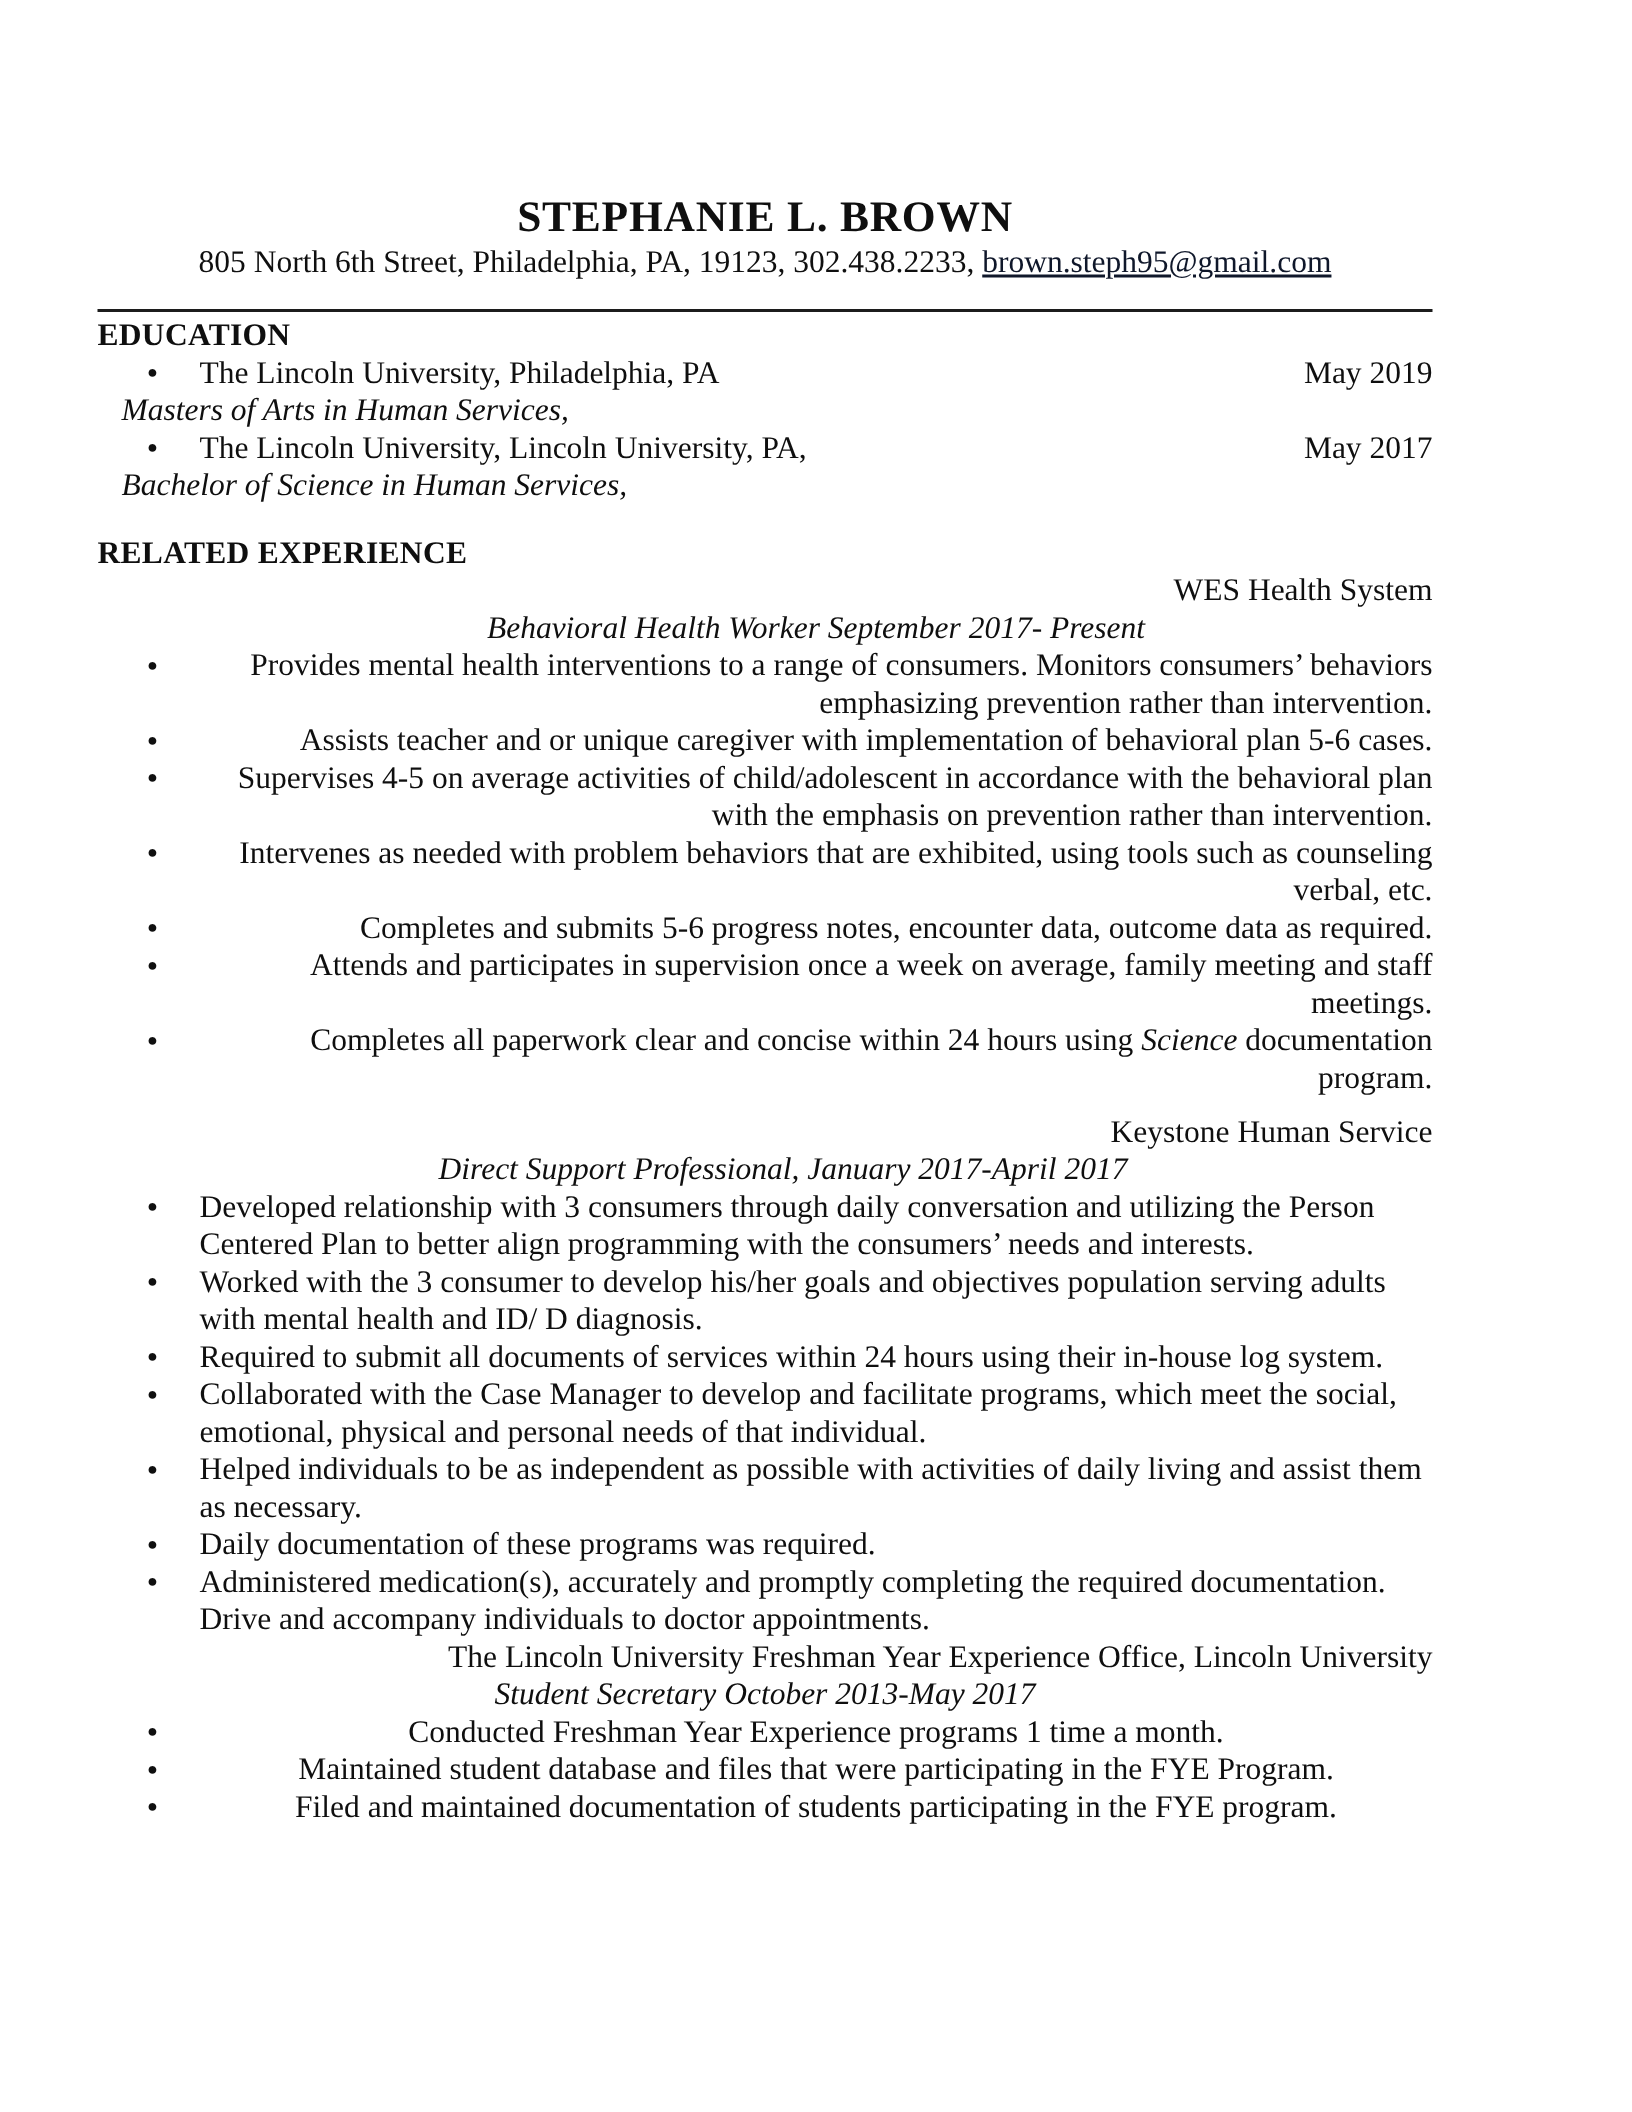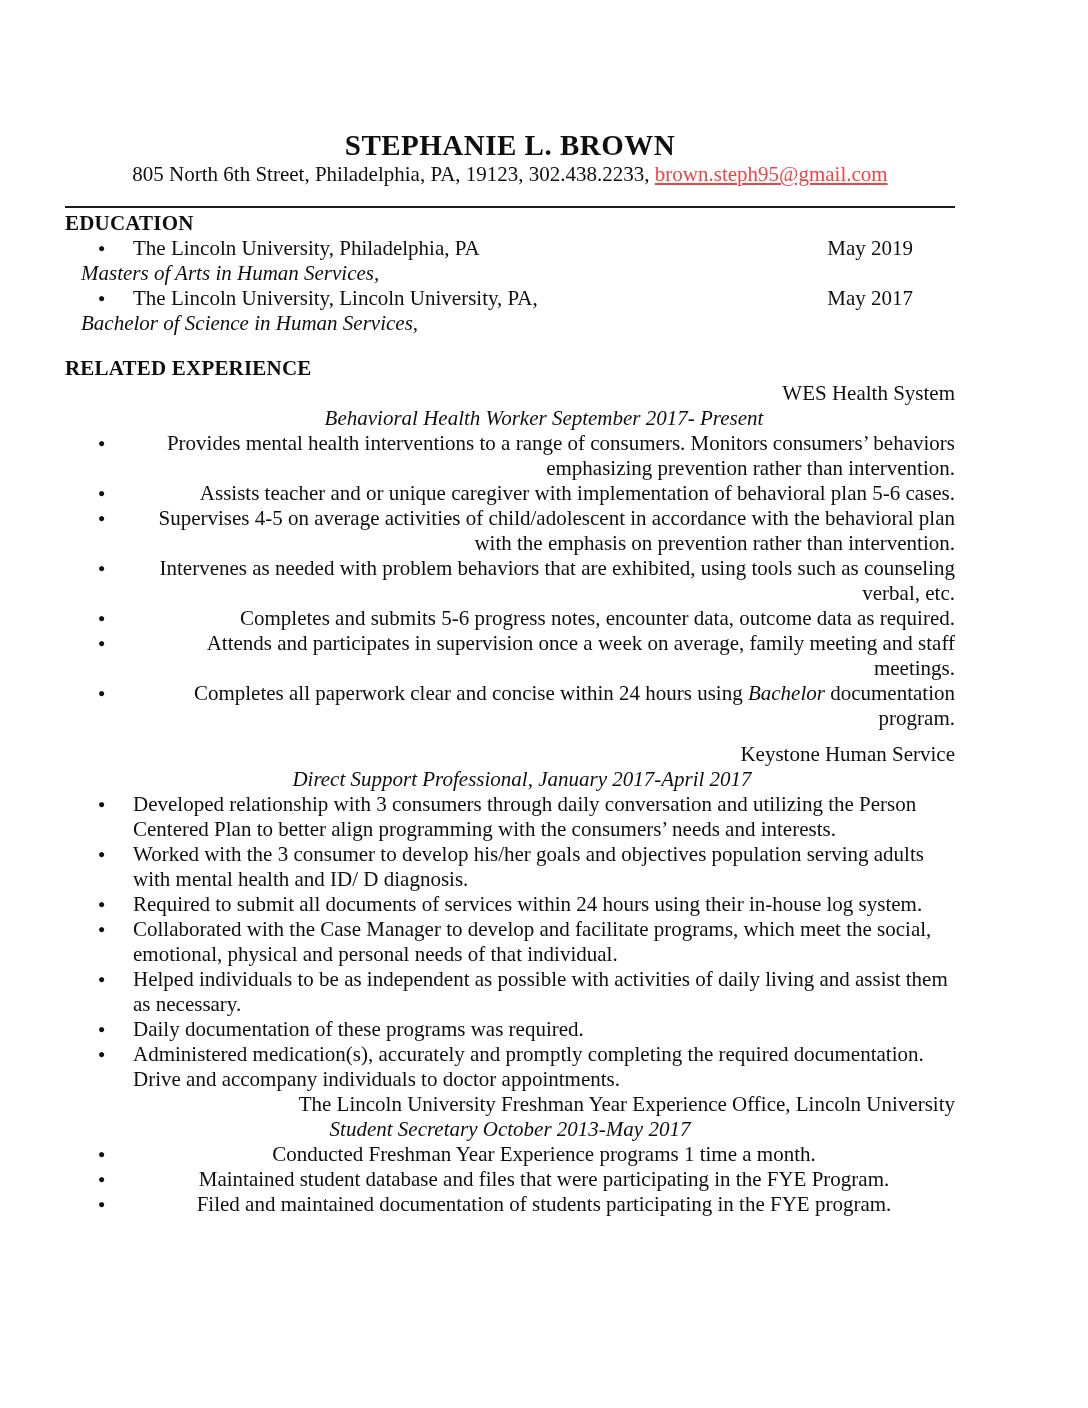--- a/index.html
+++ b/index.html
@@ -29,21 +29,21 @@
 
   .line { font-size:21px; line-height:25px; }
 
   
   .edu-row { display:flex; align-items:baseline; }
   .edu-school { flex:1; position:relative; padding-left:68px; }
   .edu-school::before {
     content:"\25CF"; position:absolute; left:33px; top:6px;
     font-size:12px; line-height:12px;
   }
-  .edu-date { margin-right:42px; white-space:nowrap; }
+  .edu-date { white-space:nowrap; }
   .edu-degree { font-style:italic;margin-left:16px; }
 
   
   .job-employer { text-align:right; }
   .job-title { text-align:center; font-style:italic; }
   .offset-34 { padding-left:68px; }
   .offset-12 { padding-left:24px; }
   .job-key { margin-top:11px; }
 
   
@@ -60,21 +60,21 @@
   .gap-md { margin-top:19px; }
   .gap-sm { margin-top:13px;text-align:center; }
 </style>
 </head>
 <body>
 
 <div class="page">
 
   <header>
     <h1 class="name">STEPHANIE L. BROWN</h1>
-    <p class="contact"><span>805 North 6th Street, Philadelphia, PA, 19123, 302.438.2233, </span><a href="#" class="email" style="color: #ef4444;">brown.steph95@gmail.com</a></p>
+    <p class="contact"><span>805 North 6th Street, Philadelphia, PA, 19123, 302.438.2233, </span><a href="#" class="email" style="color: #0f172a;">brown.steph95@gmail.com</a></p>
   </header>
 
   <hr class="rule">
 
   <section>
     <h2 class="h2-edu">EDUCATION</h2>
 
     <div class="edu-row line">
       <div class="edu-school">The Lincoln University, Philadelphia, PA</div>
       <div class="edu-date">May 2019</div>
@@ -95,21 +95,21 @@
       <div class="job-employer line offset-34">WES Health System</div>
       <div class="job-title line offset-34">Behavioral Health Worker September 2017- Present</div>
     </div>
     <ul class="bullets gap-lg">
         <li>Provides mental health interventions to a range of consumers.  Monitors consumers’ behaviors emphasizing prevention rather than intervention.</li>
         <li>Assists teacher and or unique caregiver with implementation of behavioral plan 5-6 cases.</li>
         <li>Supervises 4-5 on average activities of child/adolescent in accordance with the behavioral plan with the emphasis on prevention rather than intervention.</li>
         <li>Intervenes as needed with problem behaviors that are exhibited, using tools such as counseling verbal, etc.</li>
         <li>Completes and submits 5-6 progress notes, encounter data, outcome data as required.</li>
         <li>Attends and participates in supervision once a week on average, family meeting and staff meetings.</li>
-        <li><span>Completes all paperwork clear and concise within 24 hours using </span><em>Bachelor</em><span> documentation program.</span></li>
+        <li><span>Completes all paperwork clear and concise within 24 hours using </span><em>Science</em><span> documentation program.</span></li>
       </ul>
 
     <div class="job job-key">
       <div class="job-employer line offset-12">Keystone Human Service</div>
       <div class="job-title line offset-12">Direct Support Professional, January 2017-April 2017</div>
     </div>
     <ul class="bullets gap-md">
         <li>Developed relationship with 3 consumers through daily conversation and utilizing the Person Centered Plan to better align programming with the consumers’ needs and interests.</li>
         <li>Worked with the 3 consumer to develop his/her goals and objectives population serving adults with mental health and ID/ D diagnosis.</li>
         <li>Required to submit all documents of services within 24 hours using their in-house log system.</li>

